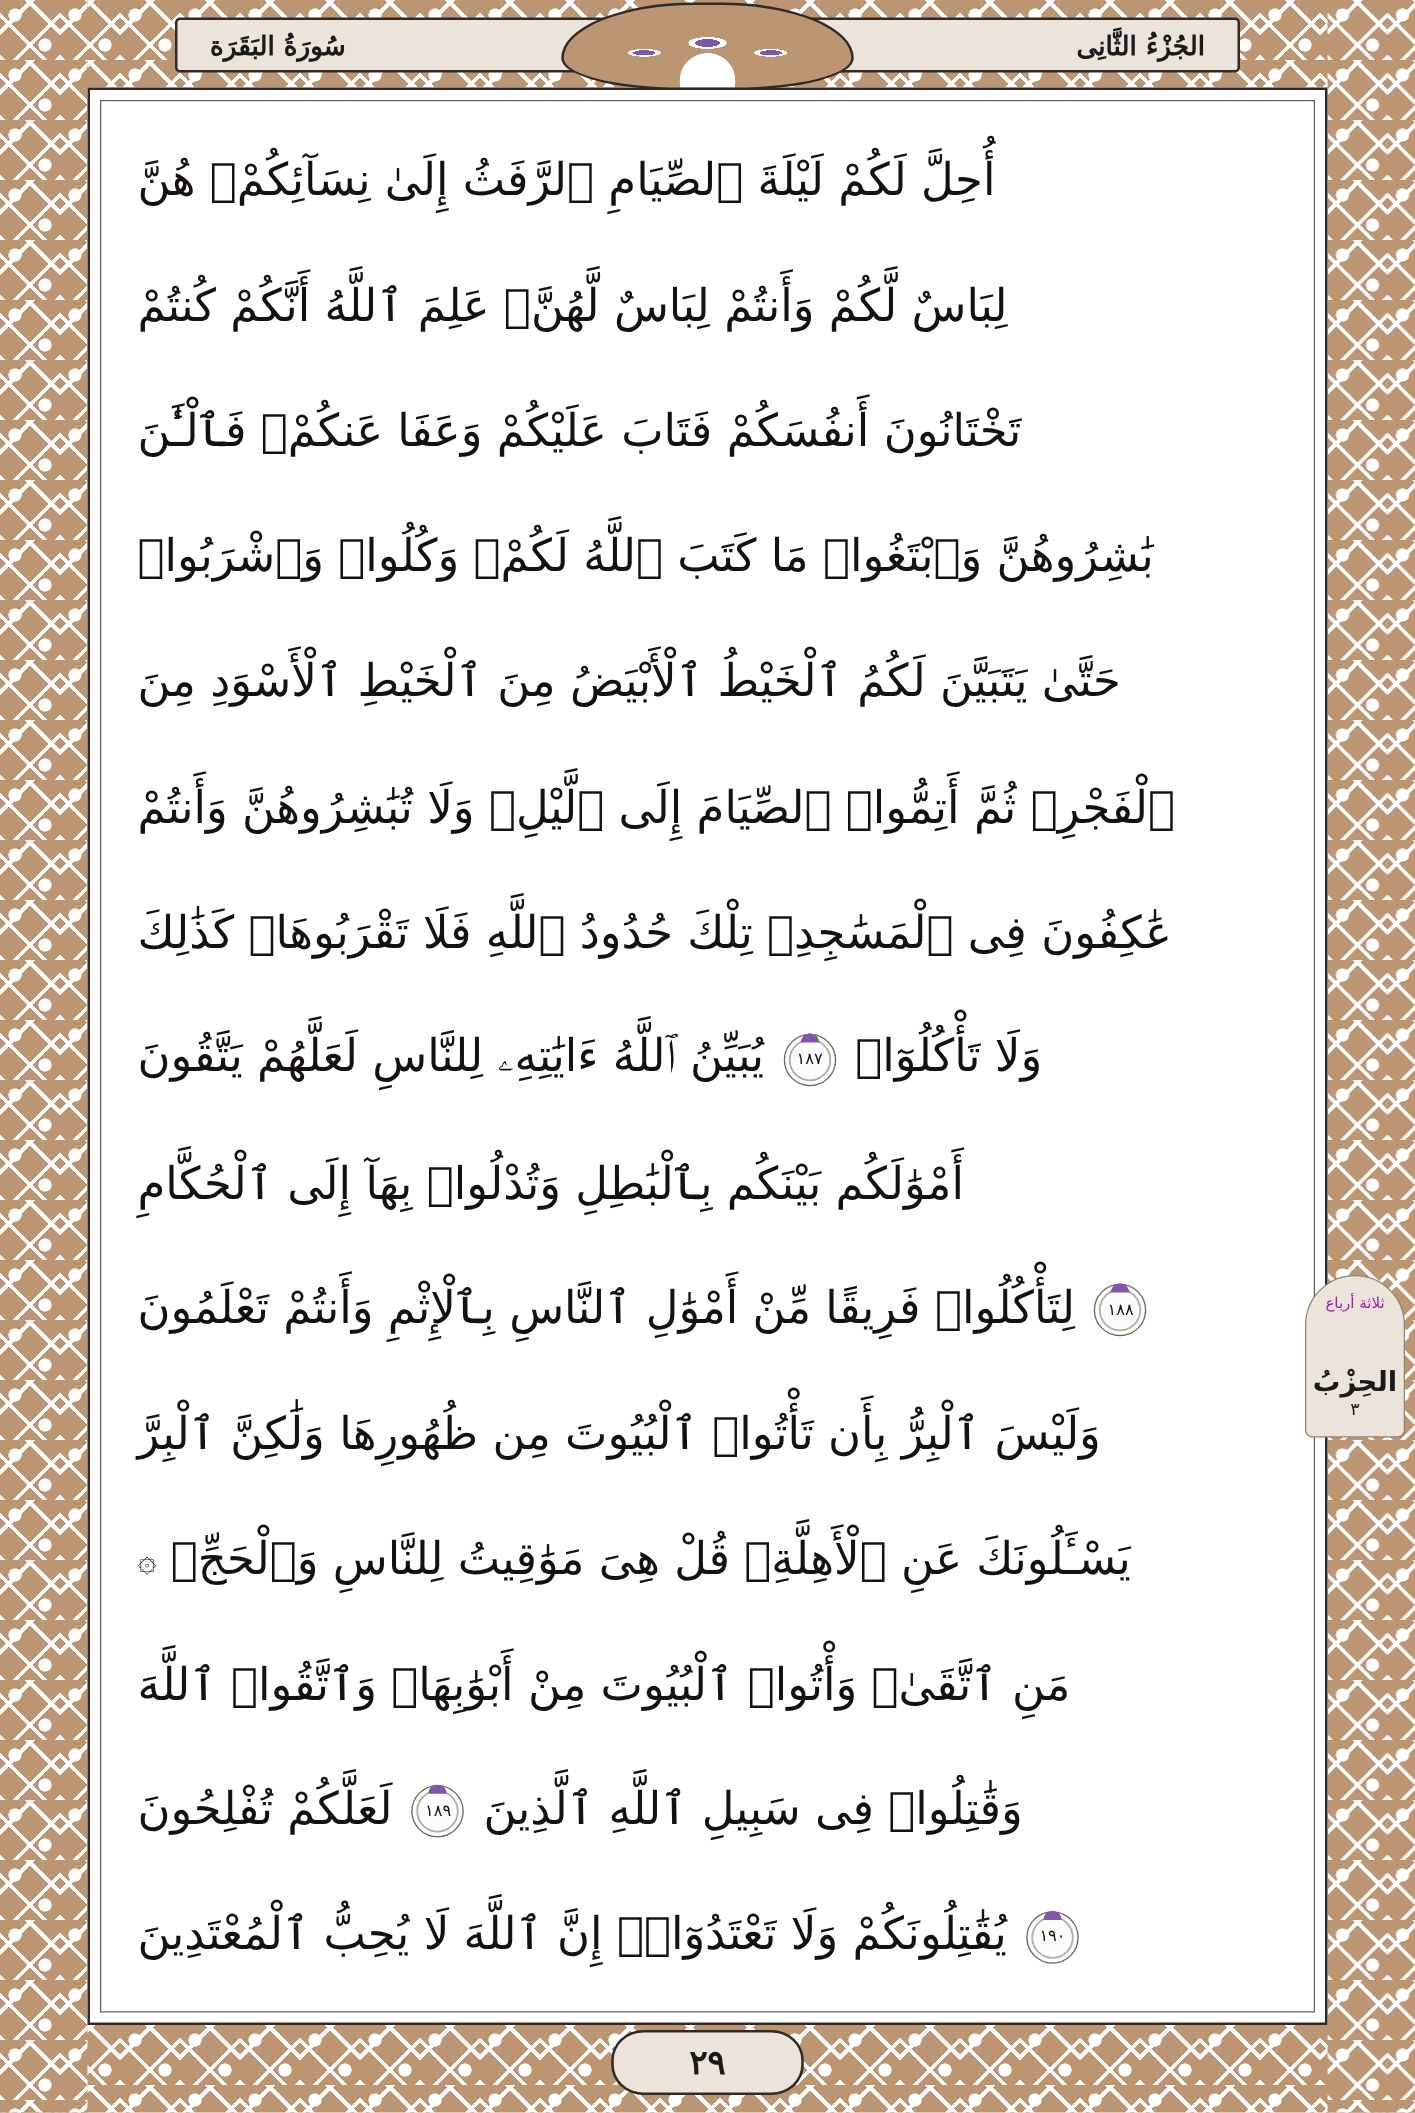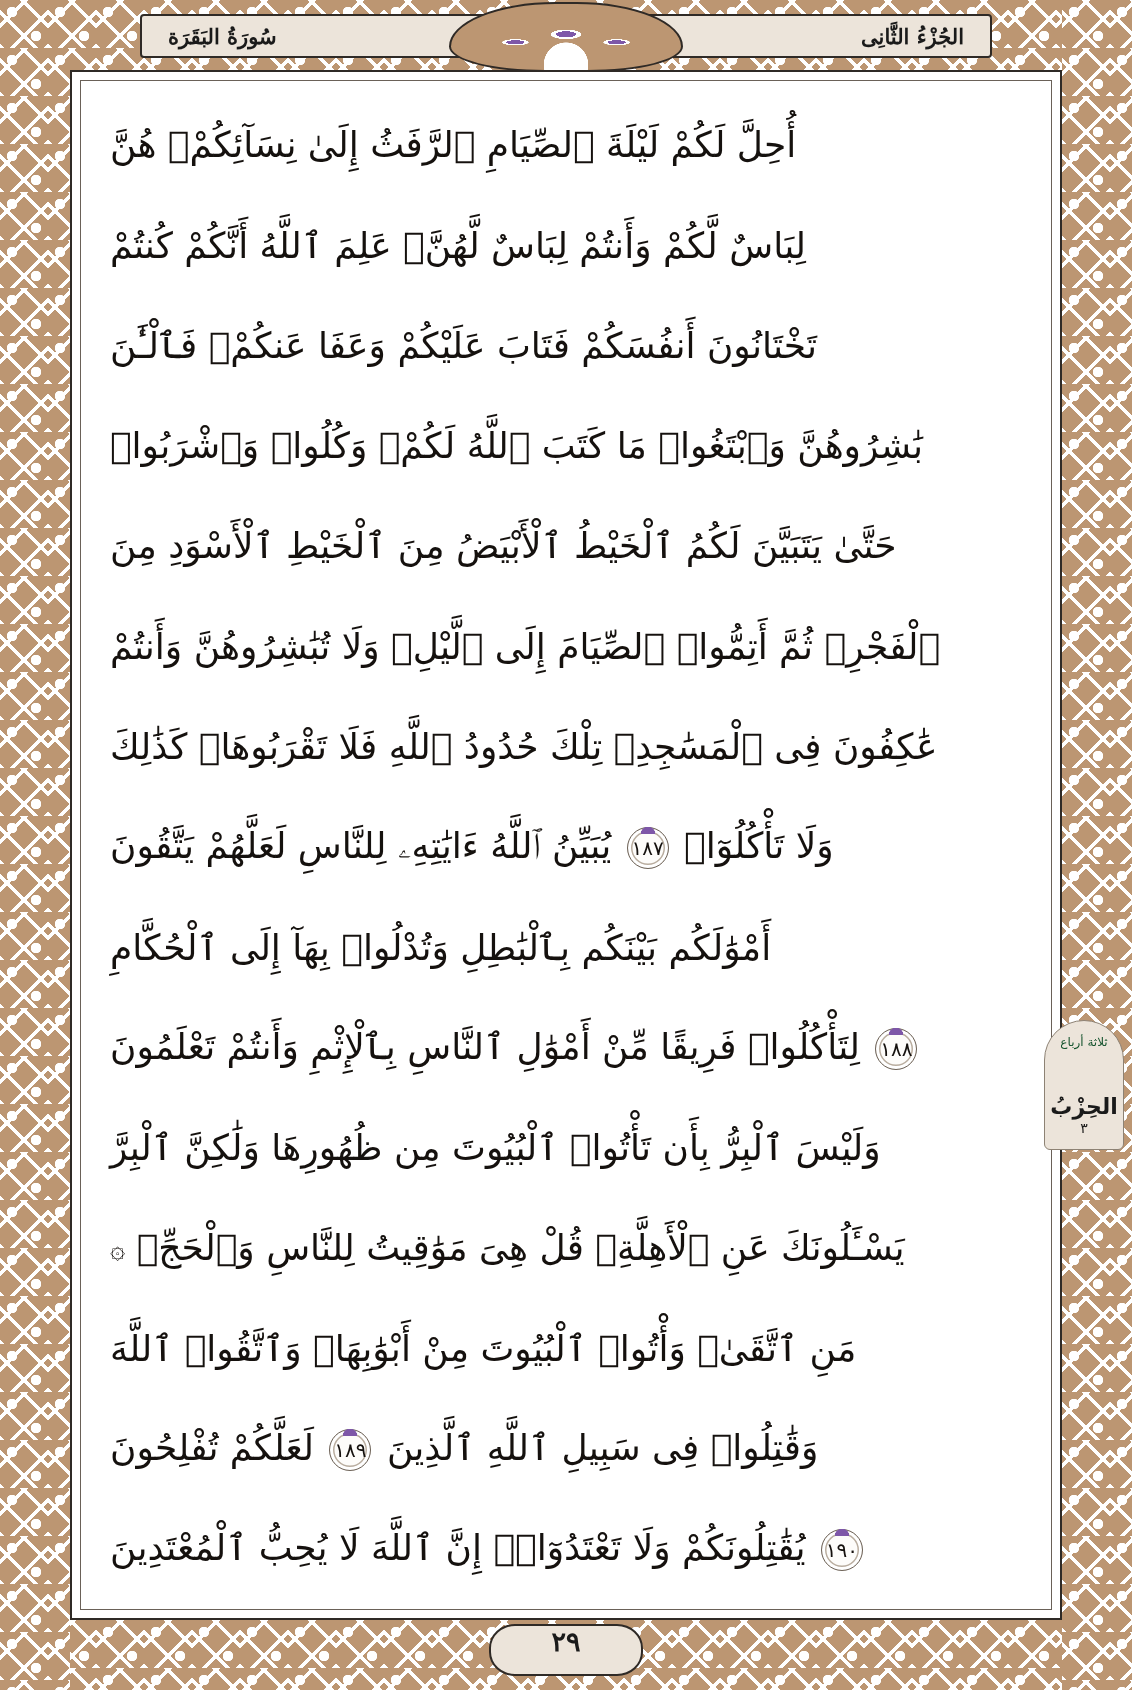--- a/index.html
+++ b/index.html
@@ -85,21 +85,21 @@
 
   
   .footer-cartouche{
     position:absolute;
     left:50%;transform:translateX(-50%);
     bottom:14px;
     width:150px;height:48px;
     background:#ece4da;
     border:2px solid #2f2a26;
     border-radius:26px/24px;
-    display:flex;justify-content:center;
+    display:flex;align-items:center;justify-content:center;
     z-index:7;
   }
   .footer-cartouche span{
     font-size:27px;color:#1a1a1a;font-weight:700;
     font-family:"DejaVu Serif","Liberation Serif",serif;
   }
 
   
   .text-frame{
     position:absolute;
@@ -147,21 +147,21 @@
   .aya-mark i{
     position:absolute;left:50%;top:-7px;transform:translateX(-50%);
     width:16px;height:13px;
     background:
       radial-gradient(circle at 50% 100%, #7e57a8 0 7px, transparent 7.5px);
   }
   .aya-mark b{
     position:absolute;inset:0;
     display:flex;align-items:center;justify-content:center;
     font-family:"DejaVu Sans","Liberation Sans",sans-serif;
-    font-size:20px;font-weight:400;color:#15110e;
+    font-size:13px;font-weight:400;color:#15110e;
     font-style:normal;
     line-height:1;
   }
 
   
   .star-mark{
     display:inline-block;
     font-size:26px;color:#15110e;
     vertical-align:middle;
     font-family:"DejaVu Sans",sans-serif;
@@ -176,21 +176,21 @@
     background:#ece4da;
     border:1.5px solid #8d8274;
     border-radius:40px 40px 6px 6px;
     display:flex;flex-direction:column;
     align-items:center;justify-content:center;
     gap:1px;
     z-index:8;
   }
   .hizb-marker .h-sub{
     font-family:"DejaVu Sans","Liberation Sans",sans-serif;
-    font-size:12px;color:#14532d;white-space:nowrap;
+    font-size:12px;color:#a21caf;white-space:nowrap;
   }
   .hizb-marker .h-main{
     font-family:"DejaVu Sans","Liberation Sans",sans-serif;
     font-size:22px;color:#1a1a1a;font-weight:700;white-space:nowrap;margin-top:44px;
   }
   .hizb-marker .h-num{
     font-family:"DejaVu Sans","Liberation Sans",sans-serif;
     font-size:14px;color:#1a1a1a;
   }
 </style>

